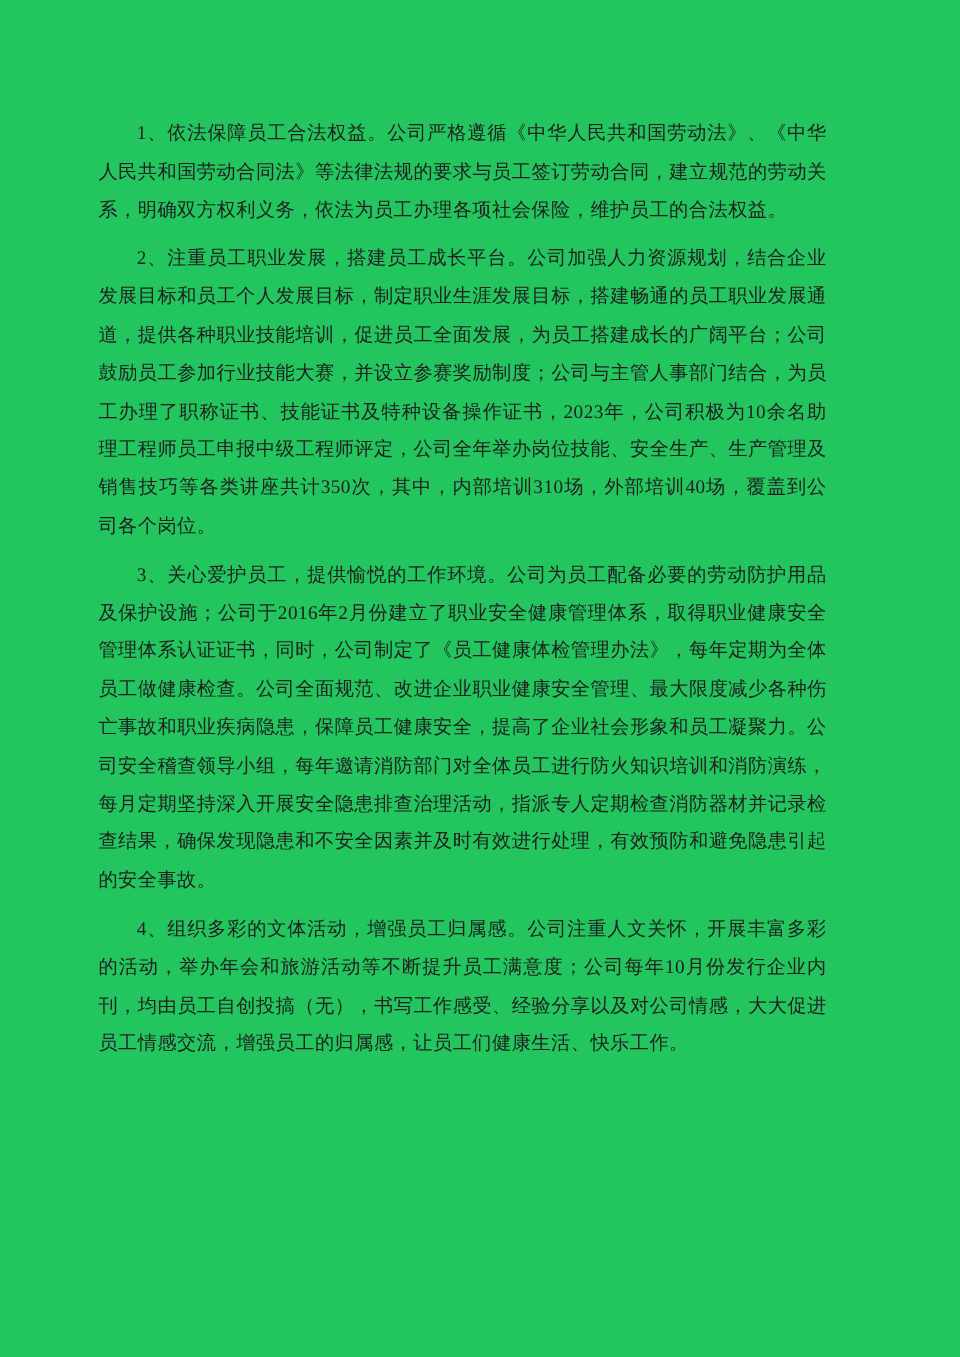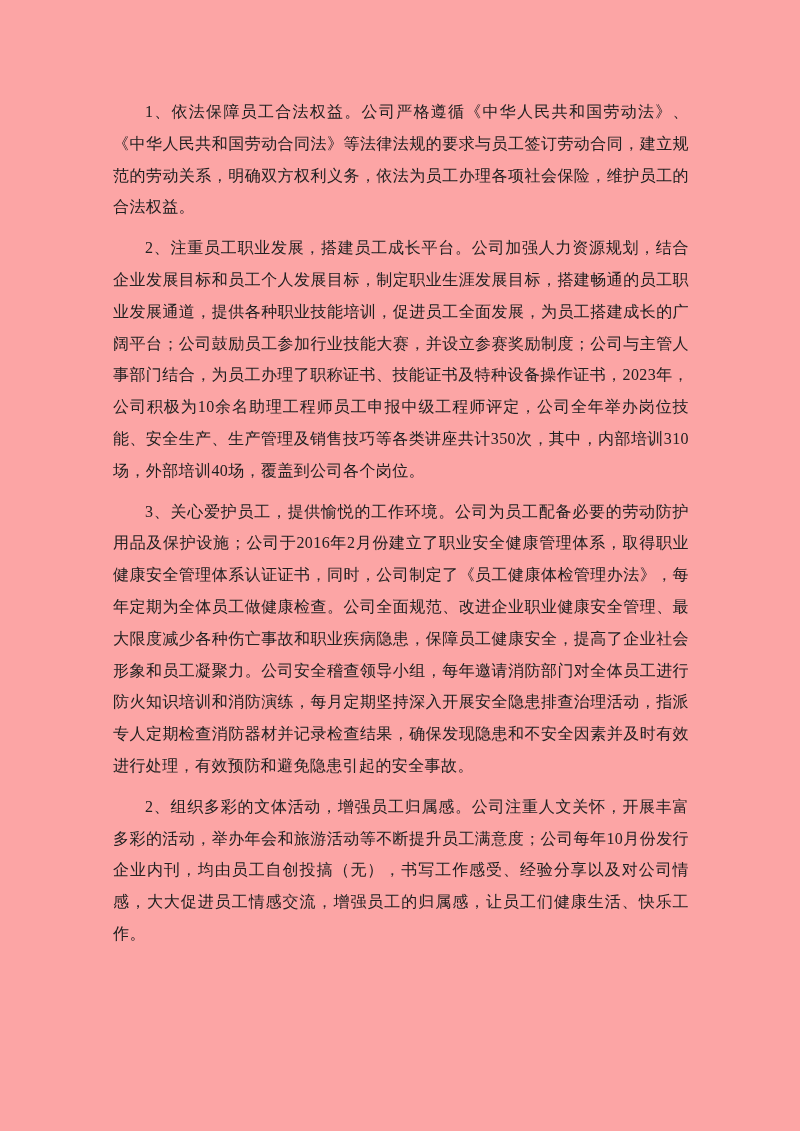--- a/index.html
+++ b/index.html
@@ -9,22 +9,22 @@
   }
   body {
     width: 800px;
     height: 1131px;
     overflow: hidden;
   }
   .page {
     box-sizing: border-box;
     width: 800px;
     height: 1131px;
-    background: #fca5a5;
-    padding: 96px 111px 0 113px;
+    background: #22c55e;
+    padding: 96px 111px 0 82px;
     font-family: "Liberation Serif", "DejaVu Serif", serif;
     font-size: 16px;
     line-height: 31.8px;
     color: #212121;
   }
   .para {
     margin: 0 0 9px 0;
     text-align: justify;
     text-justify: inter-ideograph;
     text-indent: 2em;
@@ -32,14 +32,14 @@
     word-break: break-all;
   }
 </style>
 </head>
 <body>
 
 <div class="page">
   <p class="para">1、依法保障员工合法权益。公司严格遵循《中华人民共和国劳动法》、《中华人民共和国劳动合同法》等法律法规的要求与员工签订劳动合同，建立规范的劳动关系，明确双方权利义务，依法为员工办理各项社会保险，维护员工的合法权益。</p>
   <p class="para">2、注重员工职业发展，搭建员工成长平台。公司加强人力资源规划，结合企业发展目标和员工个人发展目标，制定职业生涯发展目标，搭建畅通的员工职业发展通道，提供各种职业技能培训，促进员工全面发展，为员工搭建成长的广阔平台；公司鼓励员工参加行业技能大赛，并设立参赛奖励制度；公司与主管人事部门结合，为员工办理了职称证书、技能证书及特种设备操作证书，2023年，公司积极为10余名助理工程师员工申报中级工程师评定，公司全年举办岗位技能、安全生产、生产管理及销售技巧等各类讲座共计350次，其中，内部培训310场，外部培训40场，覆盖到公司各个岗位。</p>
   <p class="para">3、关心爱护员工，提供愉悦的工作环境。公司为员工配备必要的劳动防护用品及保护设施；公司于2016年2月份建立了职业安全健康管理体系，取得职业健康安全管理体系认证证书，同时，公司制定了《员工健康体检管理办法》，每年定期为全体员工做健康检查。公司全面规范、改进企业职业健康安全管理、最大限度减少各种伤亡事故和职业疾病隐患，保障员工健康安全，提高了企业社会形象和员工凝聚力。公司安全稽查领导小组，每年邀请消防部门对全体员工进行防火知识培训和消防演练，每月定期坚持深入开展安全隐患排查治理活动，指派专人定期检查消防器材并记录检查结果，确保发现隐患和不安全因素并及时有效进行处理，有效预防和避免隐患引起的安全事故。</p>
-  <p class="para">2、组织多彩的文体活动，增强员工归属感。公司注重人文关怀，开展丰富多彩的活动，举办年会和旅游活动等不断提升员工满意度；公司每年10月份发行企业内刊，均由员工自创投搞（无），书写工作感受、经验分享以及对公司情感，大大促进员工情感交流，增强员工的归属感，让员工们健康生活、快乐工作。</p>
+  <p class="para">4、组织多彩的文体活动，增强员工归属感。公司注重人文关怀，开展丰富多彩的活动，举办年会和旅游活动等不断提升员工满意度；公司每年10月份发行企业内刊，均由员工自创投搞（无），书写工作感受、经验分享以及对公司情感，大大促进员工情感交流，增强员工的归属感，让员工们健康生活、快乐工作。</p>
 </div>
 
 </body></html>

